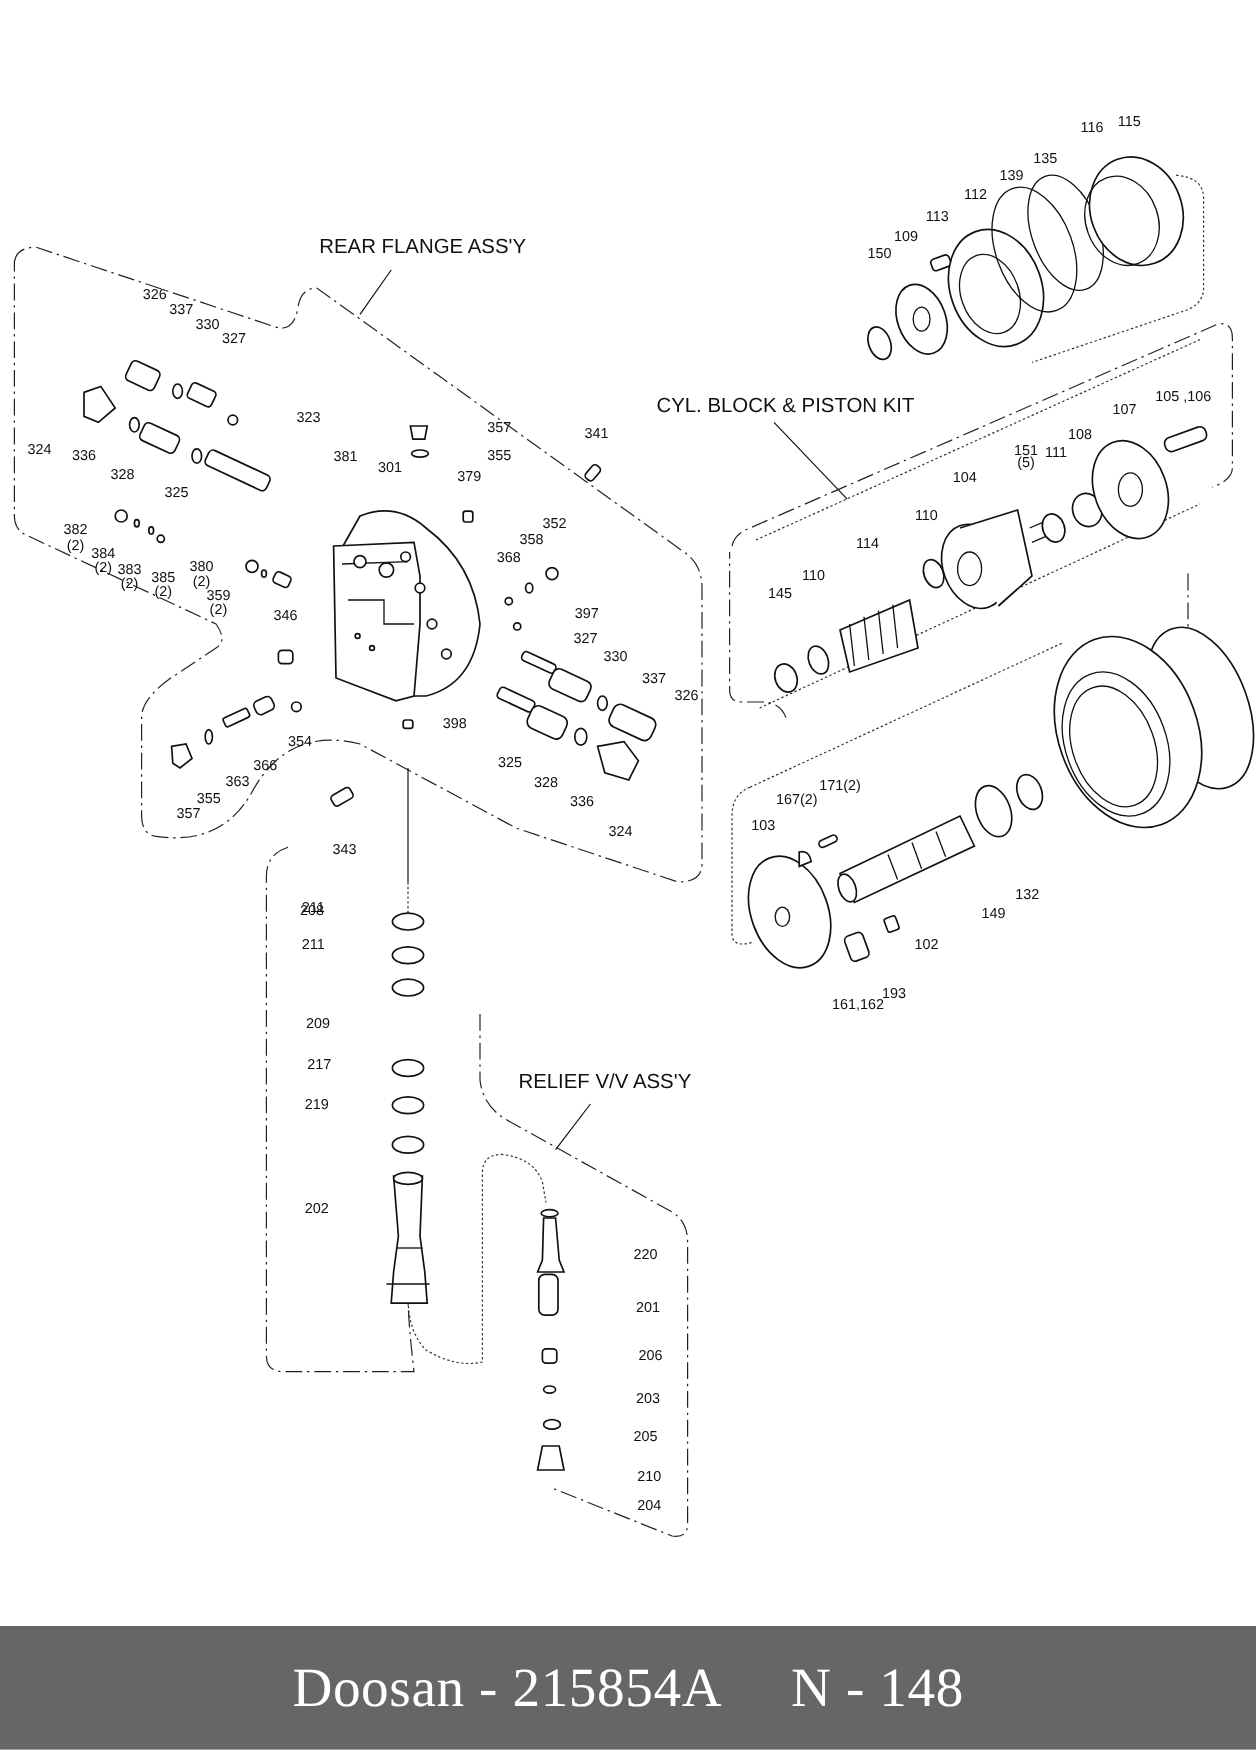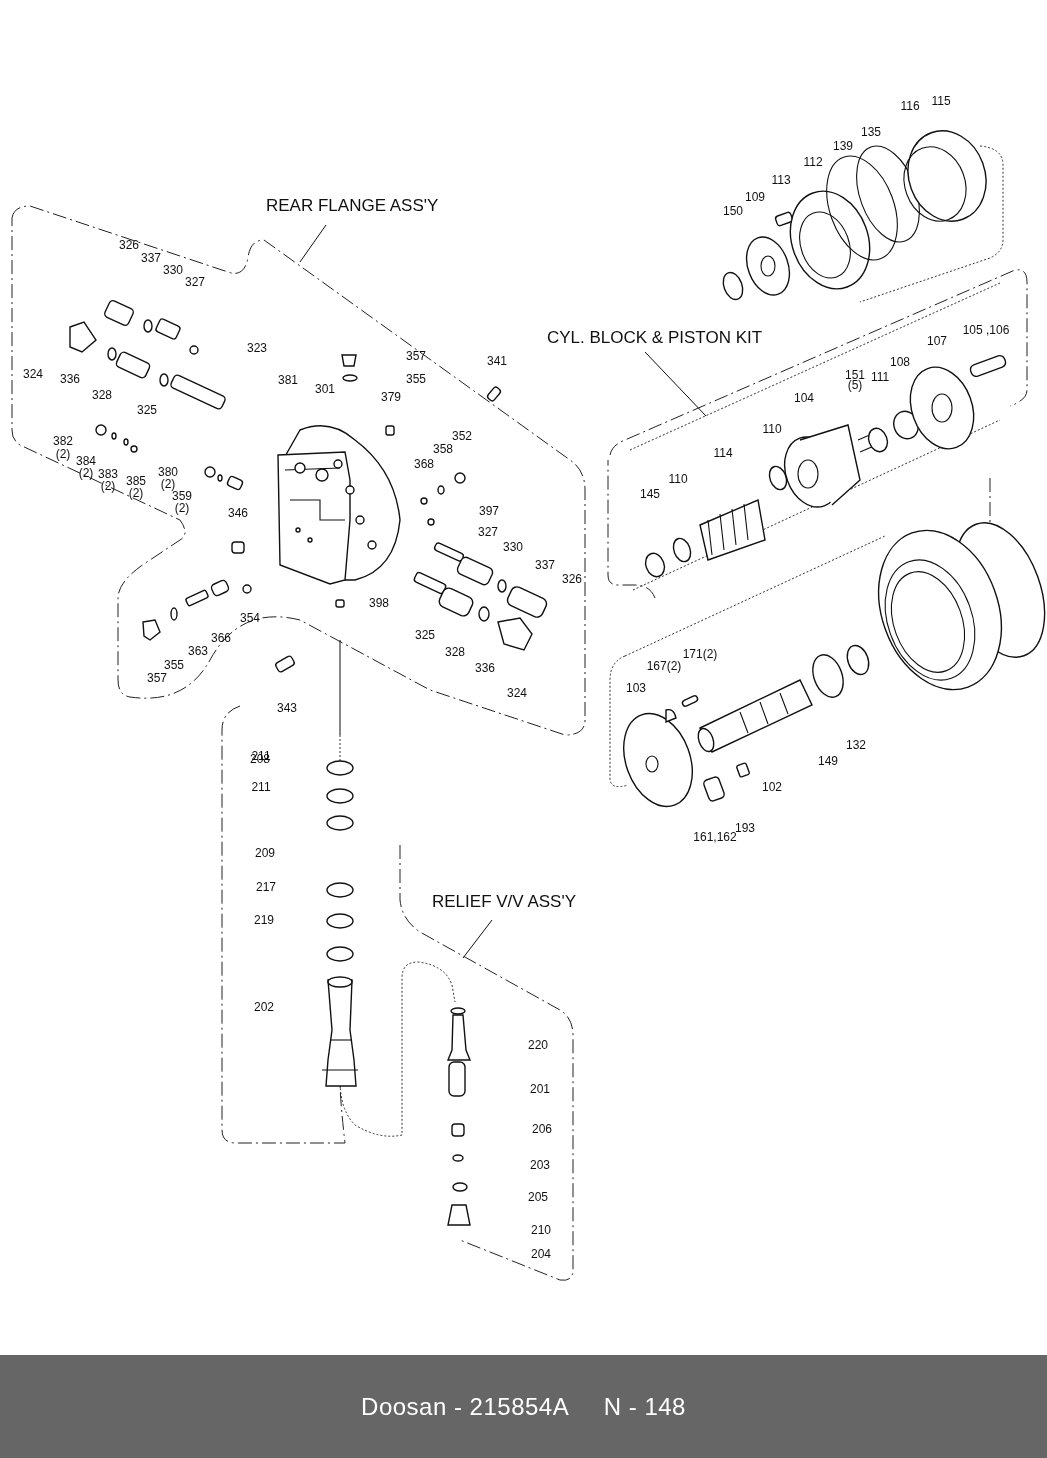--- a/index.html
+++ b/index.html
@@ -8,21 +8,21 @@
   #diagram text { font-family:"Liberation Sans", sans-serif; fill:#111; }
   .lbl { font-size:12px; }
   .title { font-size:17px; }
   .part { fill:#fff; stroke:#111; stroke-width:1.4; }
   .thin { fill:none; stroke:#111; stroke-width:1.1; }
   .lead { fill:none; stroke:#111; stroke-width:1; }
   .dash { fill:none; stroke:#222; stroke-width:1; stroke-dasharray:14 4 2 4; }
   .dot  { fill:none; stroke:#333; stroke-width:1; stroke-dasharray:2 2; }
   .footer { position:absolute; left:0; top:1355px; width:1047px; height:103px; background:#666666;
             display:flex; align-items:center; justify-content:center; }
-  .footer-text { color:#ffffff; font-family:Liberation Sans, sans-serif; font-size:24px; letter-spacing:0.5px; white-space:pre; }
+  .footer-text { color:#ffffff; font-family:Liberation Serif, serif; font-size:46px; letter-spacing:0.5px; white-space:pre; }
 </style>
 </head>
 <body>
 
 <svg id="diagram" viewBox="0 0 1047 1355" xmlns="http://www.w3.org/2000/svg">
 
   <g>
     <path class="dash" d="M12,218 Q14,206 30,206 L228,272 Q244,278 248,258 Q250,240 264,240 L570,460 Q585,470 585,490 L585,720 Q585,735 565,735 L430,690 L300,620 Q240,605 210,660 Q185,705 130,697 Q118,695 118,680 L118,598 Q118,580 150,560 L180,540 Q190,534 180,520 L20,445 Q12,440 12,430 Z"></path>
     <path class="dash" d="M240,706 Q222,712 222,730 L222,1130 Q222,1143 236,1143 L345,1143 Q340,1100 340,1080 M400,845 L400,900 Q402,920 420,932 L560,1010 Q573,1018 573,1035 L573,1270 Q573,1282 560,1280 L460,1240"></path>
     <path class="dot" d="M340,1080 Q340,1110 355,1125 Q380,1140 402,1135 L402,978 Q402,962 418,962 Q445,965 452,985 L455,1002"></path>

